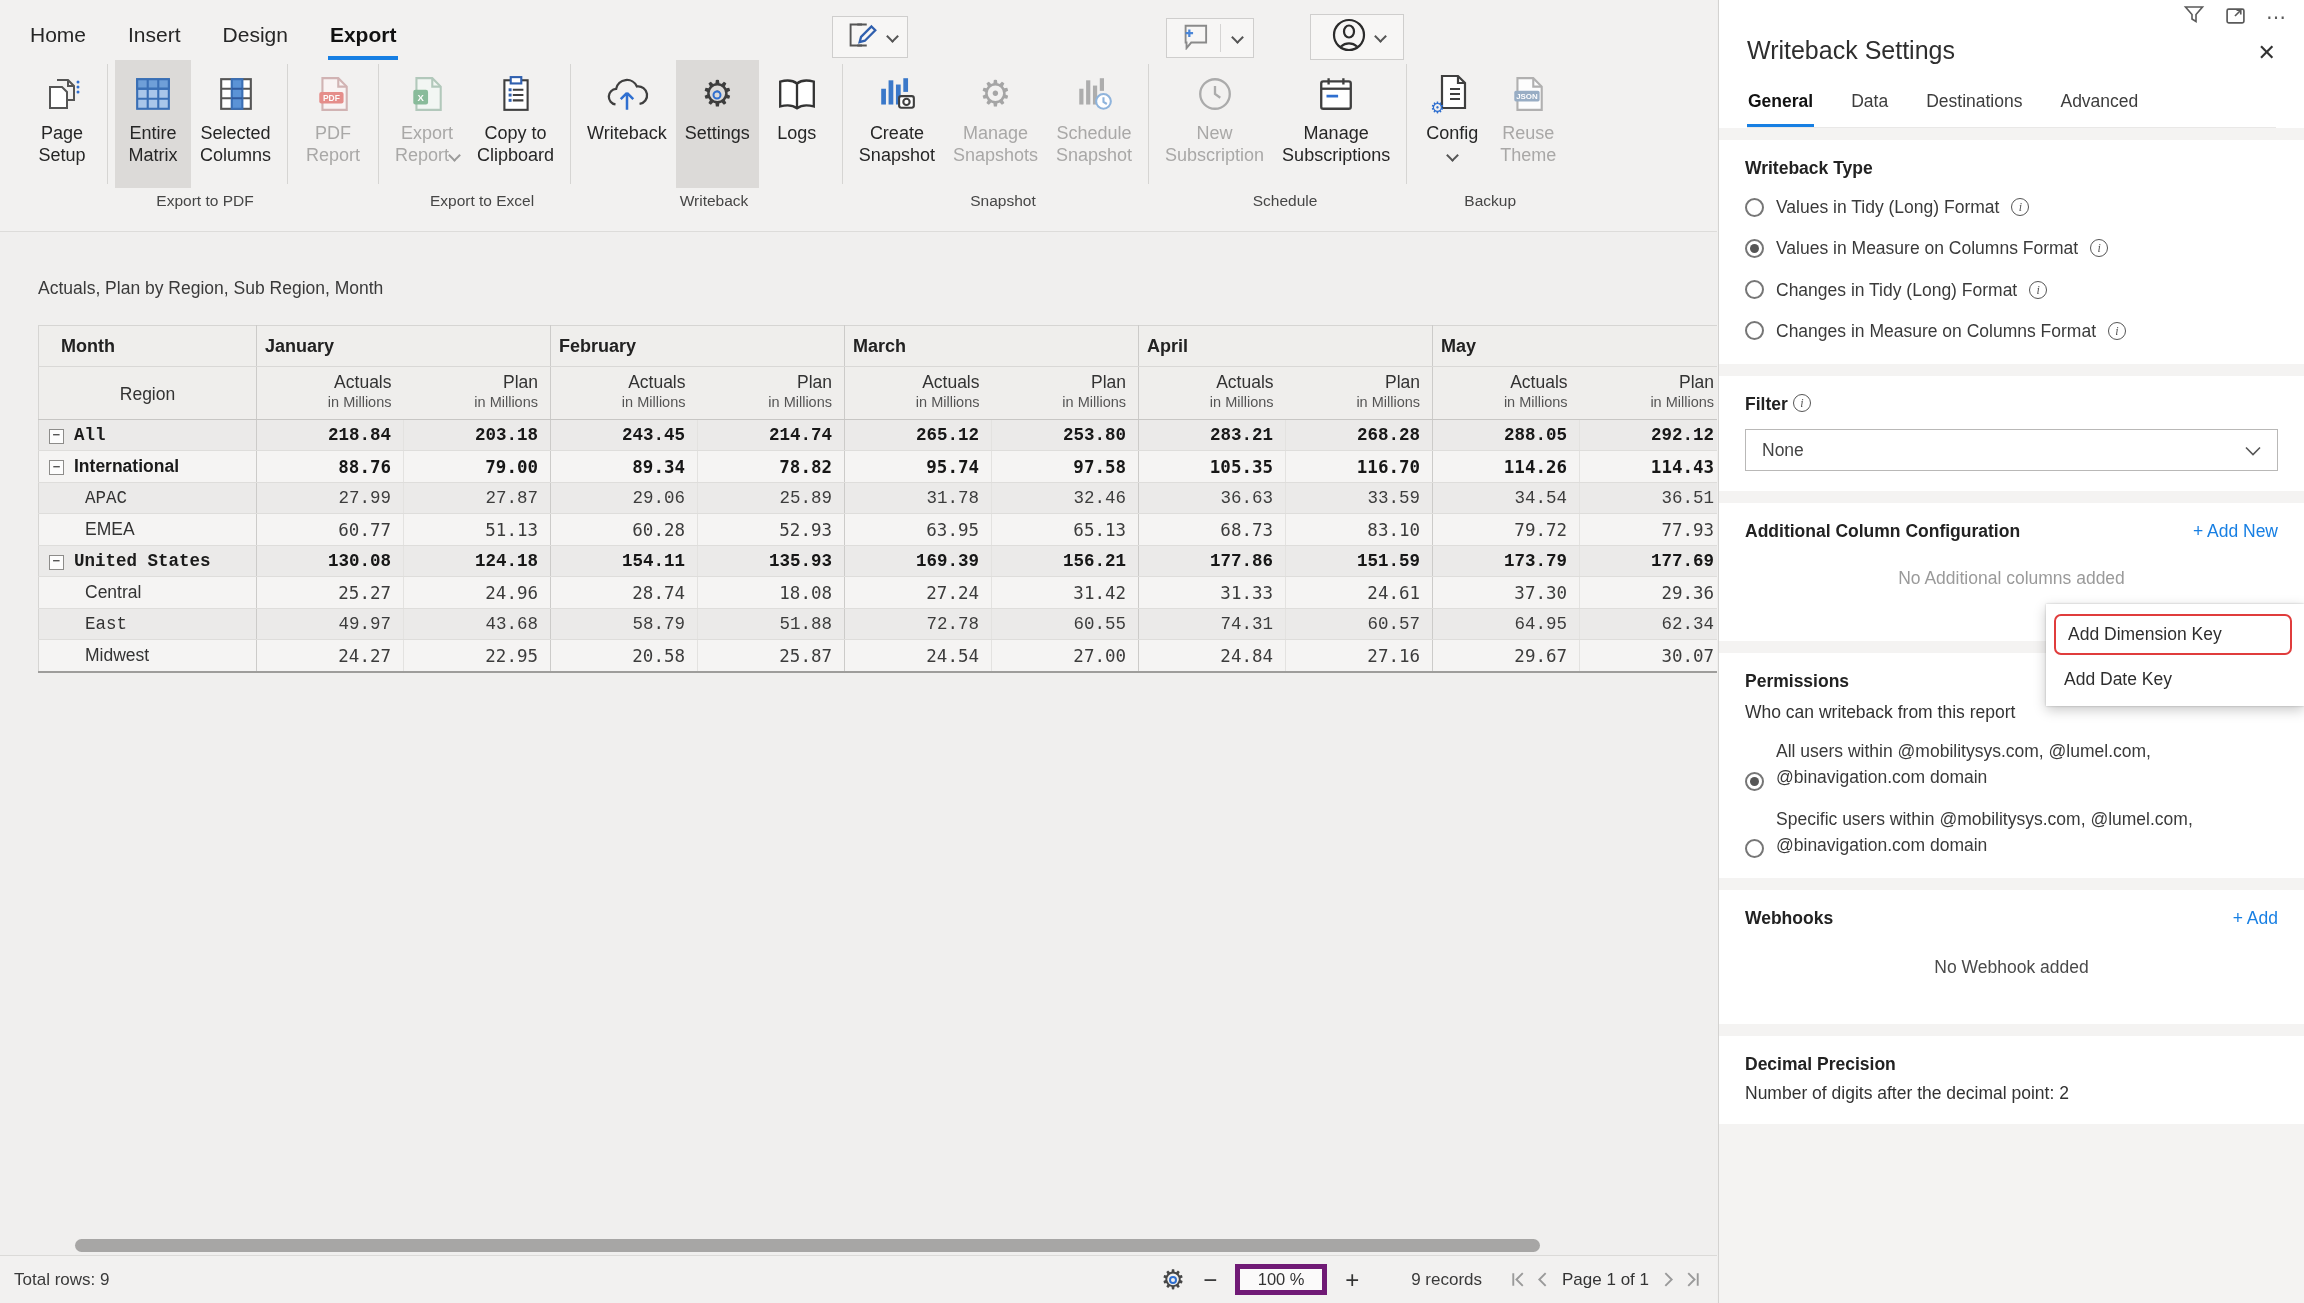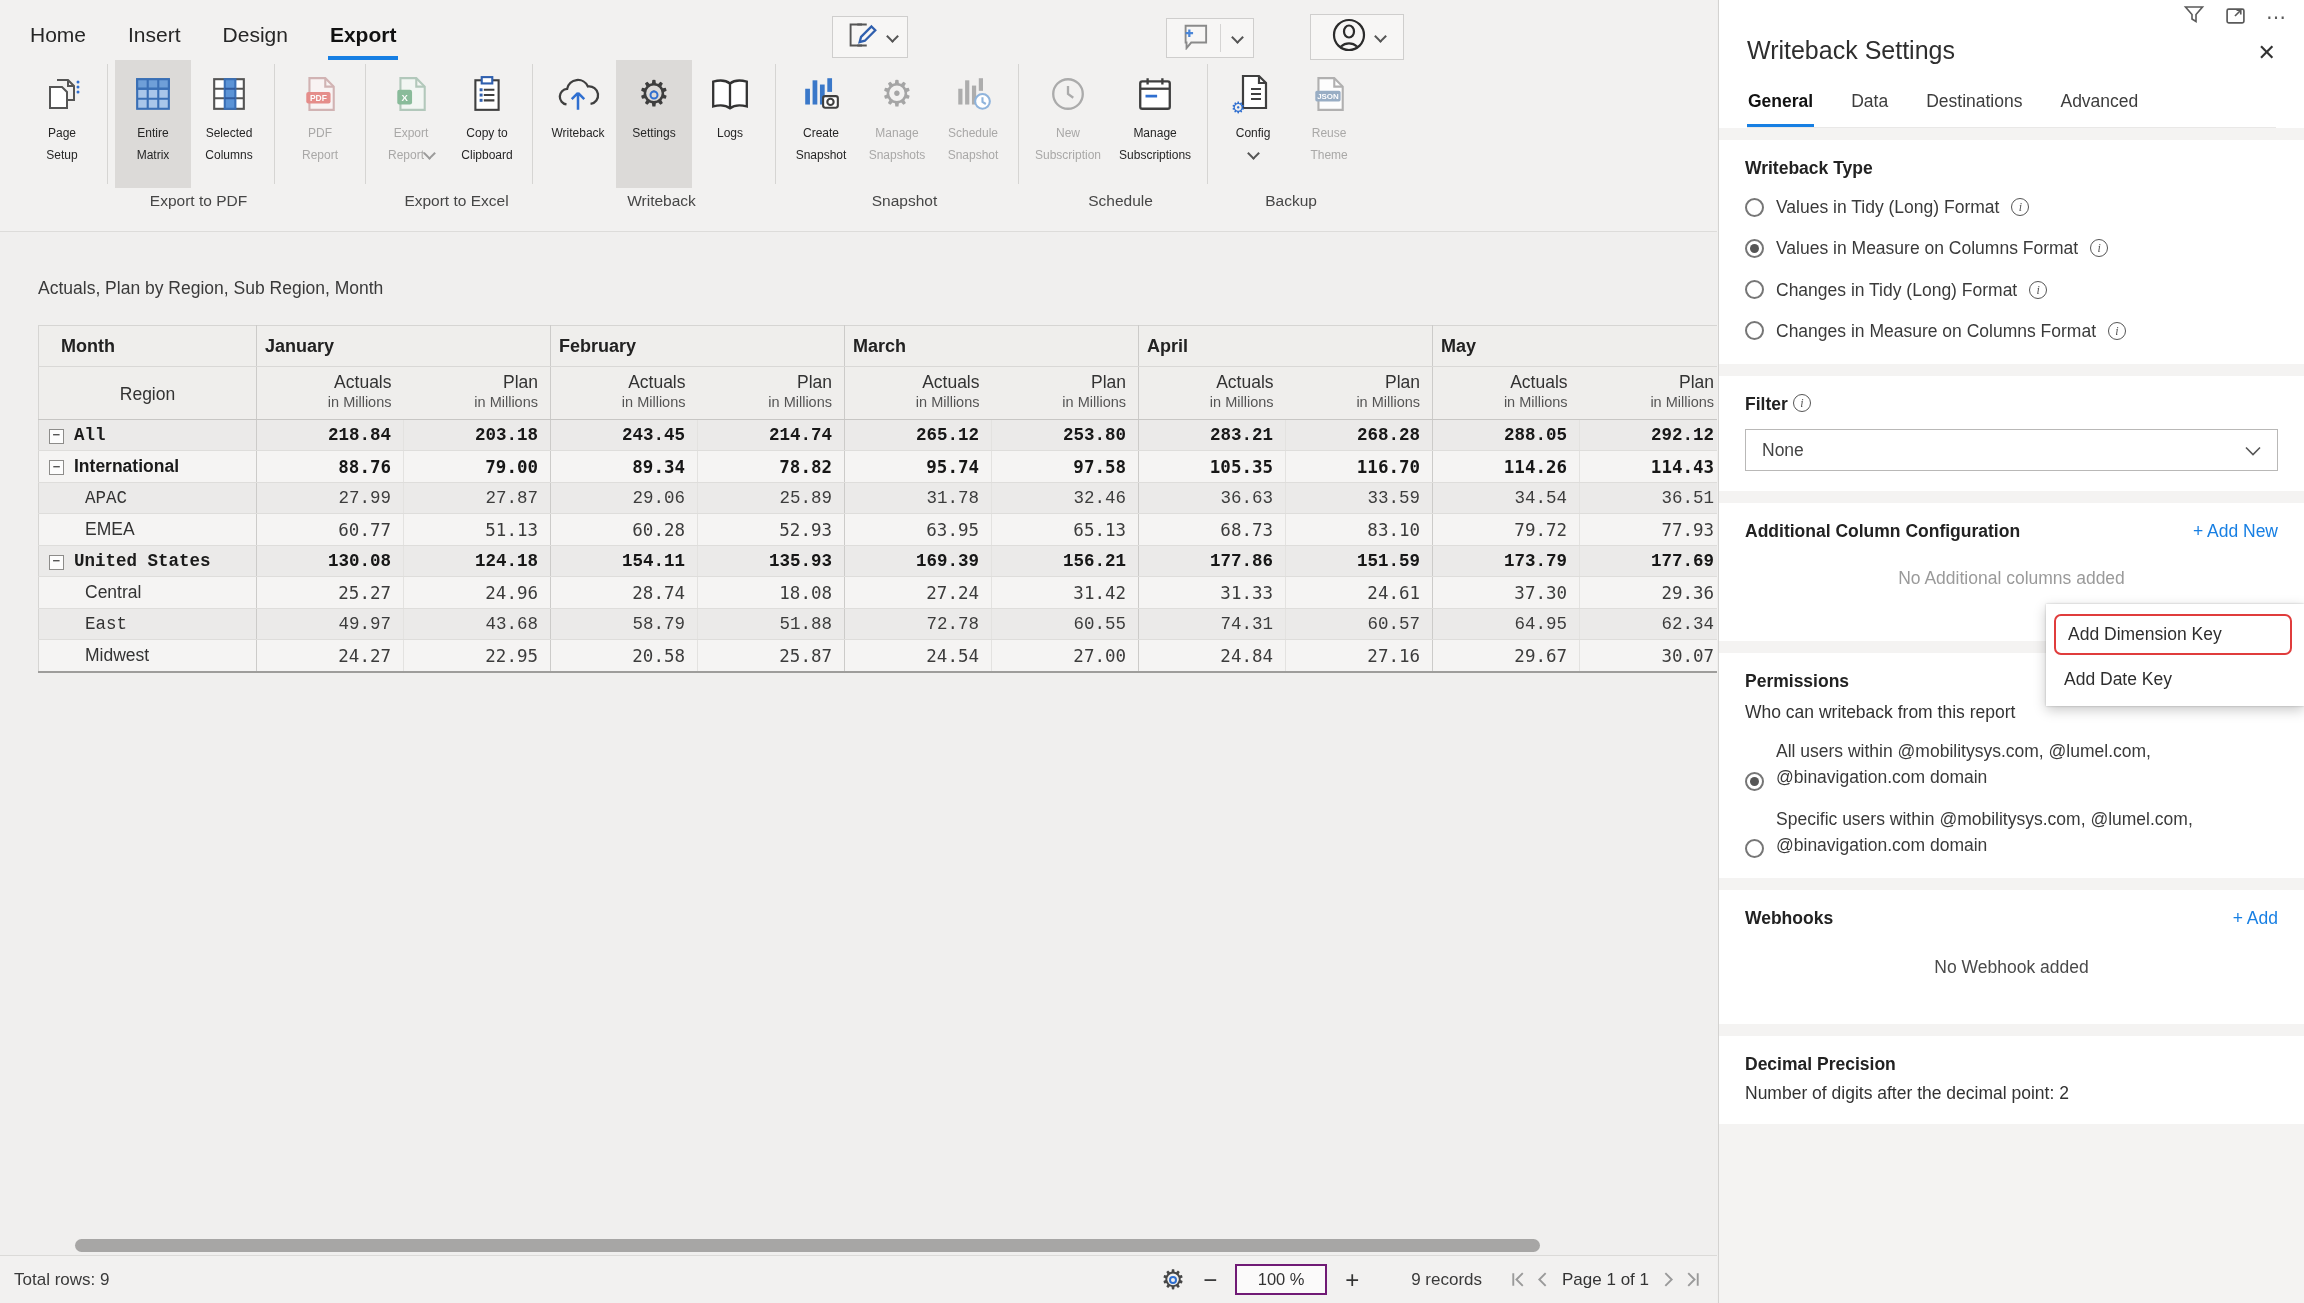--- a/index.html
+++ b/index.html
@@ -24,21 +24,21 @@
   .chev-s { width:10px; height:10px; display:inline-block; }
   .chev-s::before { content:""; display:block; width:7px; height:7px; border-right:2px solid #555; border-bottom:2px solid #555; transform:rotate(45deg); margin:0 auto; }
 
   .buttonsrow { display:flex; align-items:flex-start; padding-left:24px; }
   .rgroup { display:flex; flex-direction:column; align-items:center; }
   .rbtns { display:flex; height:128px; align-items:stretch; }
   .vdiv { width:1px; background:#d6d5d3; height:120px; margin:4px 7px 0; flex:none; }
   .rbtn { min-width:76px; padding:4px 9px 0; display:flex; flex-direction:column; align-items:center; cursor:default; }
   .rbtn.sel { background:#dcdad8; }
   .ric { height:52px; display:flex; align-items:center; justify-content:center; margin-top:4px; }
-  .rlab { font-size:12px; line-height:22px; text-align:center; color:#262626; margin-top:2px; }
+  .rlab { font-size:18px; line-height:22px; text-align:center; color:#262626; margin-top:2px; }
   .rbtn.dis .rlab { color:#a9a8a7; }
   .rlabel { font-size:15.5px; color:#464646; margin-top:4px; }
   .glyphgear { font-size:36px; color:#3d3d3d; line-height:1; position:relative; font-family:"DejaVu Sans", sans-serif;}
   .glyphgear.gray { color:#a5a5a5; }
   .glyphgear .bluec { position:absolute; left:50%; top:52%; transform:translate(-50%,-50%); width:9px; height:9px; border:2.5px solid #2f6fd0; border-radius:50%; background:#f2f1f0; }
   .rbtn.sel .glyphgear .bluec { background:#dcdad8; }
   .cfgwrap { position:relative; }
   .cfgwrap .minigear { position:absolute; left:-4px; bottom:-2px; font-size:16px; color:#2f6fd0; font-family:"DejaVu Sans", sans-serif; }
 
   
@@ -71,21 +71,21 @@
 
   
   .hscroll { position:absolute; left:0; bottom:49px; width:1717px; height:17px; }
   .hthumb { position:absolute; left:75px; top:2px; width:1465px; height:13px; border-radius:7px; background:#a7a6a5; }
   .statusbar { position:absolute; left:0; bottom:0; width:1717px; height:48px; background:#f2f1f0;
     border-top:1px solid #dbdad8; display:flex; align-items:center; padding:0 14px; font-size:17px; color:#3a3a3a; }
   .sb-zoomcluster { margin-left:auto; display:flex; align-items:center; gap:14px; }
   .sb-gear { position:relative; font-size:27px; color:#474747; line-height:1; font-family:"DejaVu Sans", sans-serif;}
   .sb-gear .bluec { position:absolute; left:50%; top:52%; transform:translate(-50%,-50%); width:8px; height:8px; border:2.3px solid #2f6fd0; border-radius:50%; background:#f2f1f0; }
   .sb-minus,.sb-plus { font-size:24px; color:#333; width:22px; text-align:center; }
-  .sb-zoombox { width:92px; height:31px; border:2px solid #701a75; background:#fbfafa; display:flex; align-items:center; justify-content:center; font-size:16.5px; color:#333; }
+  .sb-zoombox { width:92px; height:31px; border:5px solid #701a75; background:#fbfafa; display:flex; align-items:center; justify-content:center; font-size:16.5px; color:#333; }
   .sb-records { margin-left:48px; }
   .pager { display:flex; align-items:center; gap:6px; margin-left:26px; }
   .pager svg { display:block; }
   .pager .pglabel { color:#333; margin:0 4px; }
 
   
   .panel { position:absolute; left:1718px; top:0; width:586px; height:1303px; background:#f4f3f2;
     border-left:1px solid #d4d3d1; }
   .vh-icons { position:absolute; top:5px; right:16px; display:flex; align-items:center; gap:20px; color:#5a5a5a; z-index:3; }
   .vh-icons .dots { font-size:20px; color:#5a5a5a; letter-spacing:2px; }

